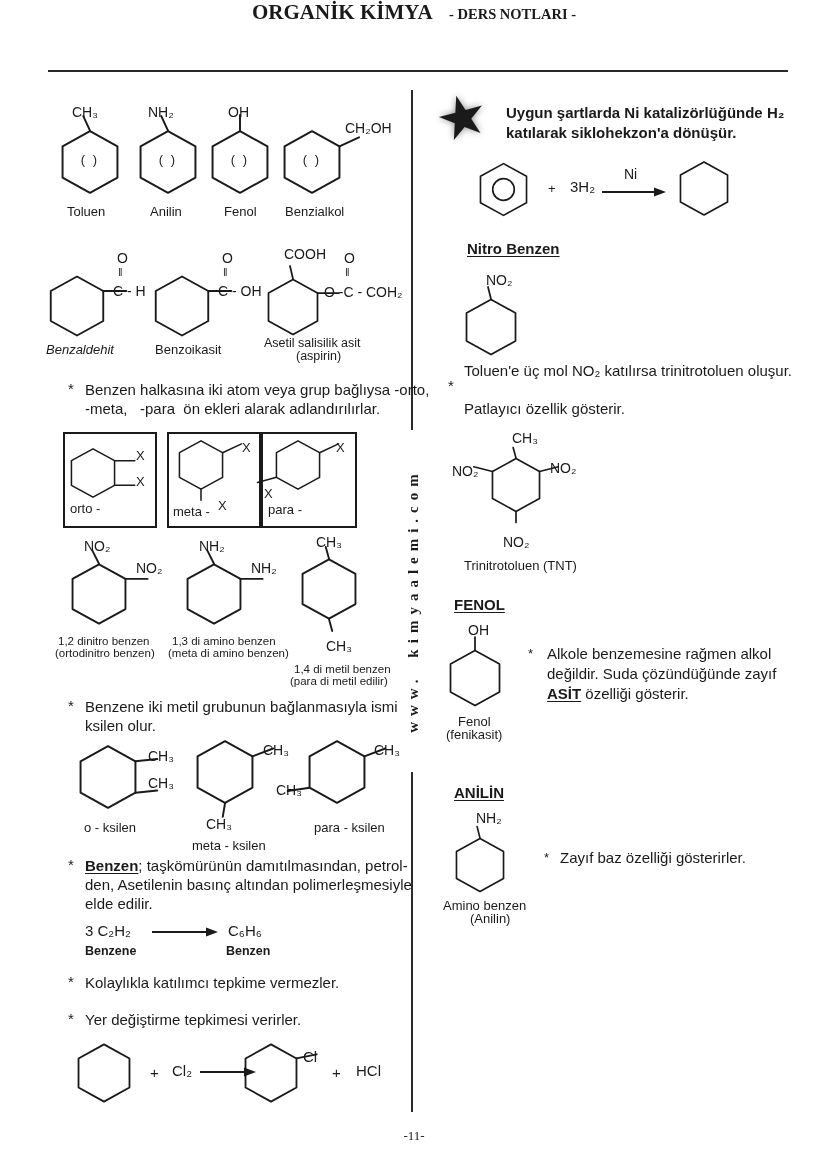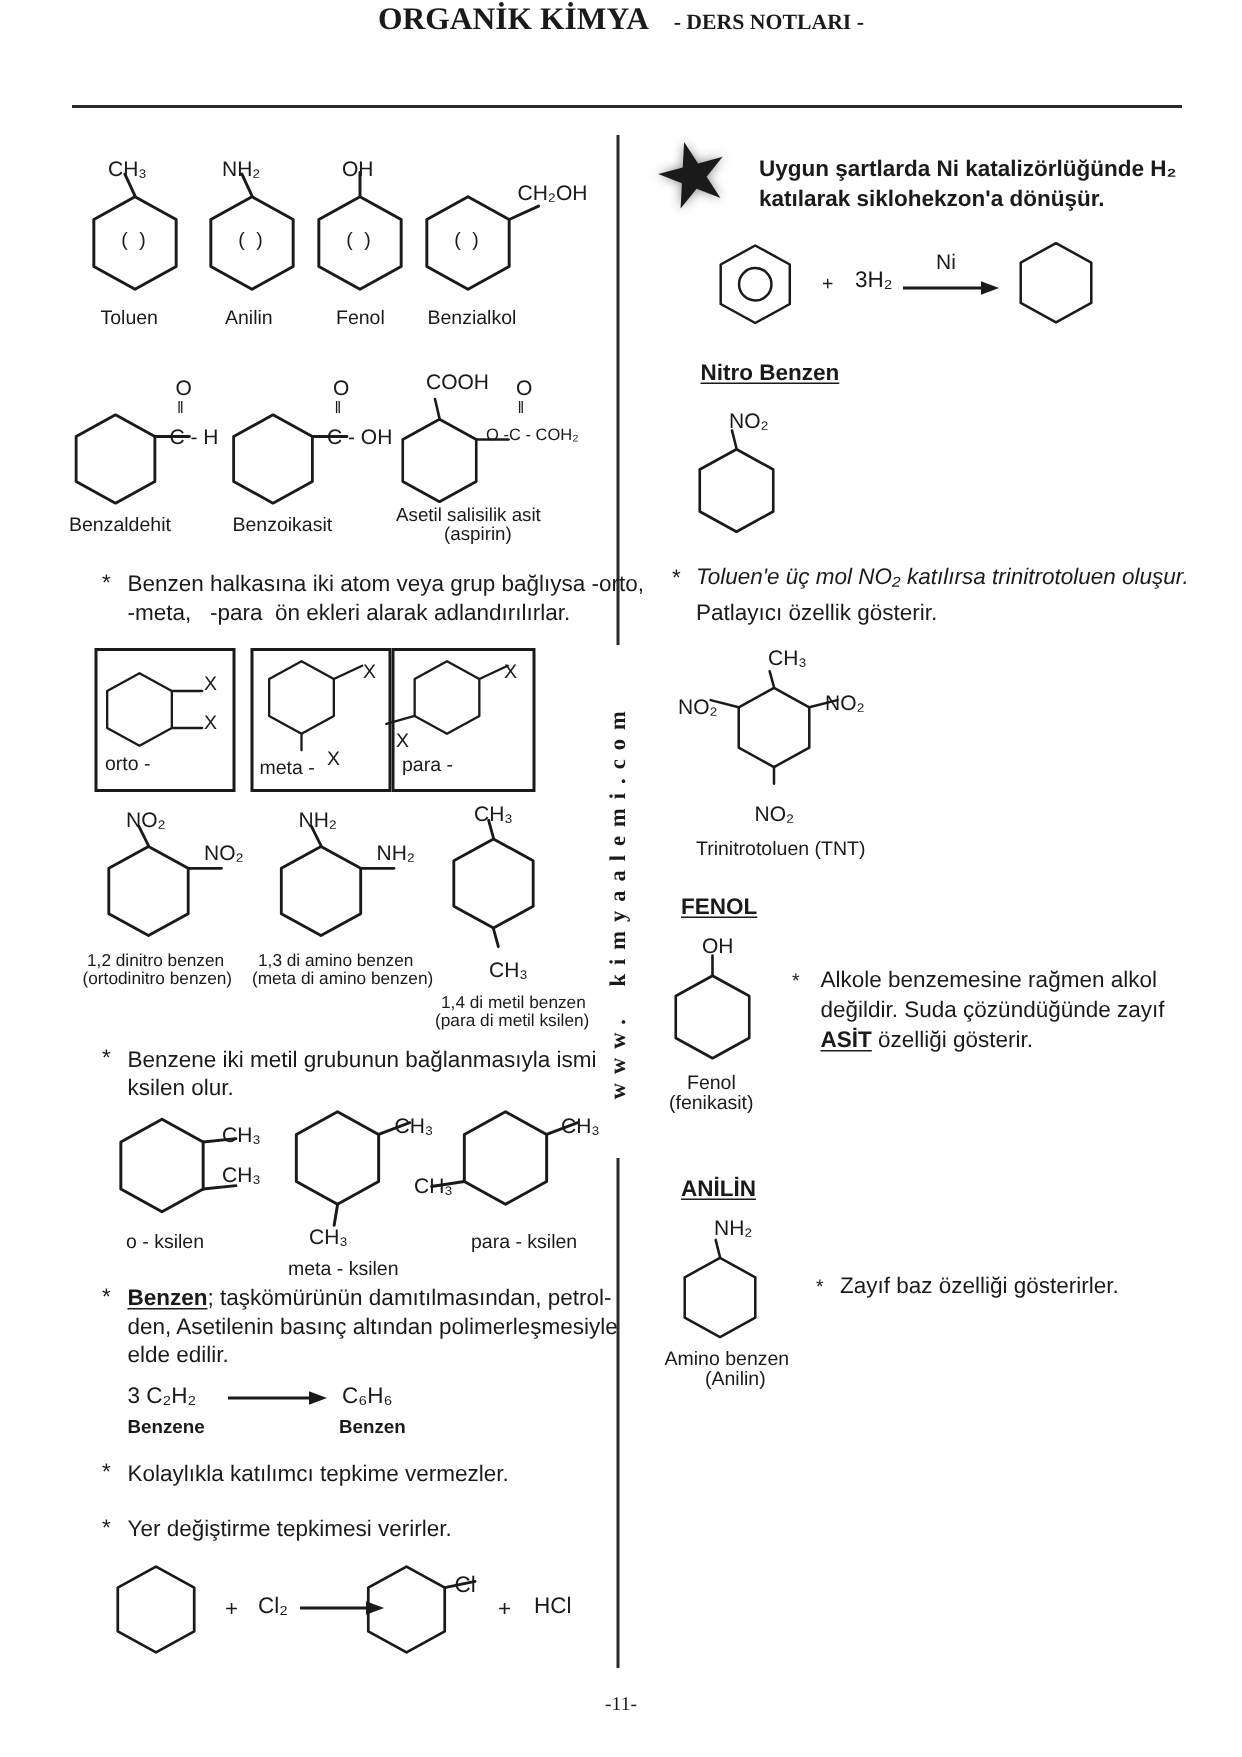--- a/index.html
+++ b/index.html
@@ -76,40 +76,40 @@
   <span class="a s14" style="left:345px;top:120px;">CH₂OH</span>
   <span class="a s13" style="left:285px;top:204px;">Benzialkol</span>
 
   <svg class="hex" style="left:50px;top:276px;width:54px;height:60px;" viewBox="0 0 100 112">
     <polygon points="50,1 99,28 99,84 50,111 1,84 1,28"></polygon>
       <line x1="99" y1="28" x2="142" y2="28"></line>
   </svg>
   <span class="a s14" style="left:117px;top:250px;">O</span>
   <span class="a dbond" style="left:118px;top:266px;">‖</span>
   <span class="a s14" style="left:113px;top:283px;">C - H</span>
-  <span class="a s13" style="left:46px;top:342px;">Benzaldehit</span>
+  <span class="a s13" style="left:46px;top:342px;font-style:italic;">Benzaldehit</span>
 
   <svg class="hex" style="left:155px;top:276px;width:54px;height:60px;" viewBox="0 0 100 112">
     <polygon points="50,1 99,28 99,84 50,111 1,84 1,28"></polygon>
       <line x1="99" y1="28" x2="142" y2="28"></line>
   </svg>
   <span class="a s14" style="left:222px;top:250px;">O</span>
   <span class="a dbond" style="left:223px;top:266px;">‖</span>
   <span class="a s14" style="left:218px;top:283px;">C - OH</span>
   <span class="a s13" style="left:155px;top:342px;">Benzoikasit</span>
 
   <svg class="hex" style="left:268px;top:278px;width:50px;height:58px;" viewBox="0 0 100 112">
     <polygon points="50,1 99,28 99,84 50,111 1,84 1,28"></polygon>
       <line x1="50" y1="0" x2="44" y2="-26"></line>
       <line x1="99" y1="28" x2="142" y2="28"></line>
   </svg>
   <span class="a s14" style="left:284px;top:246px;">COOH</span>
   <span class="a s14" style="left:344px;top:250px;">O</span>
   <span class="a dbond" style="left:345px;top:266px;">‖</span>
-  <span class="a" style="left:324px;top:284px;font-size:11px;">O -C - COH₂</span>
+  <span class="a" style="left:324px;top:284px;font-size:14px;">O -C - COH₂</span>
   <span class="a s12" style="left:264px;top:336px;">Asetil salisilik asit</span>
   <span class="a s12" style="left:296px;top:349px;">(aspirin)</span>
 
   <span class="a s15" style="left:68px;top:380px;">*</span>
   <span class="a s15" style="left:85px;top:381px;">Benzen halkasına iki atom veya grup bağlıysa -orto,</span>
   <span class="a s15 pre" style="left:85px;top:400px;">-meta,   -para  ön ekleri alarak adlandırılırlar.</span>
 
   <div class="posbox" style="left:63px;top:432px;width:90px;height:92px;"></div>
   <svg class="hex" style="left:71px;top:448px;width:44px;height:50px;" viewBox="0 0 100 112">
     <polygon points="50,1 99,28 99,84 50,111 1,84 1,28"></polygon>
@@ -161,21 +161,21 @@
   <span class="a s11" style="left:168px;top:647px;">(meta di amino benzen)</span>
 
   <svg class="hex" style="left:302px;top:558px;width:54px;height:62px;" viewBox="0 0 100 112">
     <polygon points="50,1 99,28 99,84 50,111 1,84 1,28"></polygon>
       <line x1="50" y1="0" x2="44" y2="-22"></line>
       <line x1="50" y1="112" x2="56" y2="134"></line>
   </svg>
   <span class="a s14" style="left:316px;top:534px;">CH₃</span>
   <span class="a s14" style="left:326px;top:638px;">CH₃</span>
   <span class="a s11" style="left:294px;top:663px;">1,4 di metil benzen</span>
-  <span class="a s11" style="left:290px;top:675px;">(para di metil ksilen)</span>
+  <span class="a s11" style="left:290px;top:675px;">(para di metil edilir)</span>
 
   <span class="a s15" style="left:68px;top:697px;">*</span>
   <span class="a s15" style="left:85px;top:698px;">Benzene iki metil grubunun bağlanmasıyla ismi</span>
   <span class="a s15" style="left:85px;top:717px;text-align:center;">ksilen olur.</span>
 
   <svg class="hex" style="left:80px;top:745px;width:56px;height:64px;" viewBox="0 0 100 112">
     <polygon points="50,1 99,28 99,84 50,111 1,84 1,28"></polygon>
       <line x1="99" y1="28" x2="138" y2="24"></line>
       <line x1="99" y1="84" x2="138" y2="80"></line>
   </svg>
@@ -257,21 +257,21 @@
   </svg>
 
   <span class="a s15 b u" style="left:452px;top:240px;margin-left:15px;">Nitro Benzen</span>
   <span class="a s14" style="left:486px;top:272px;">NO₂</span>
   <svg class="hex" style="left:466px;top:298px;width:50px;height:58px;" viewBox="0 0 100 112">
     <polygon points="50,1 99,28 99,84 50,111 1,84 1,28"></polygon>
       <line x1="50" y1="0" x2="44" y2="-24"></line>
   </svg>
 
   <span class="a s15" style="left:448px;top:377px;">*</span>
-  <span class="a s15" style="left:464px;top:376px;font-style:italic;">Toluen'e üç mol NO₂ katılırsa trinitrotoluen oluşur.</span>
+  <span class="a s15" style="left:464px;top:362px;">Toluen'e üç mol NO₂ katılırsa trinitrotoluen oluşur.</span>
   <span class="a s15" style="left:464px;top:400px;">Patlayıcı özellik gösterir.</span>
 
   <span class="a s14" style="left:512px;top:430px;">CH₃</span>
   <svg class="hex" style="left:492px;top:457px;width:48px;height:56px;" viewBox="0 0 100 112">
     <polygon points="50,1 99,28 99,84 50,111 1,84 1,28"></polygon>
     <line x1="50" y1="0" x2="44" y2="-22"></line>
       <line x1="1" y1="28" x2="-38" y2="18"></line>
     <line x1="99" y1="28" x2="138" y2="18"></line>
       <line x1="50" y1="112" x2="50" y2="134"></line>
   </svg>

